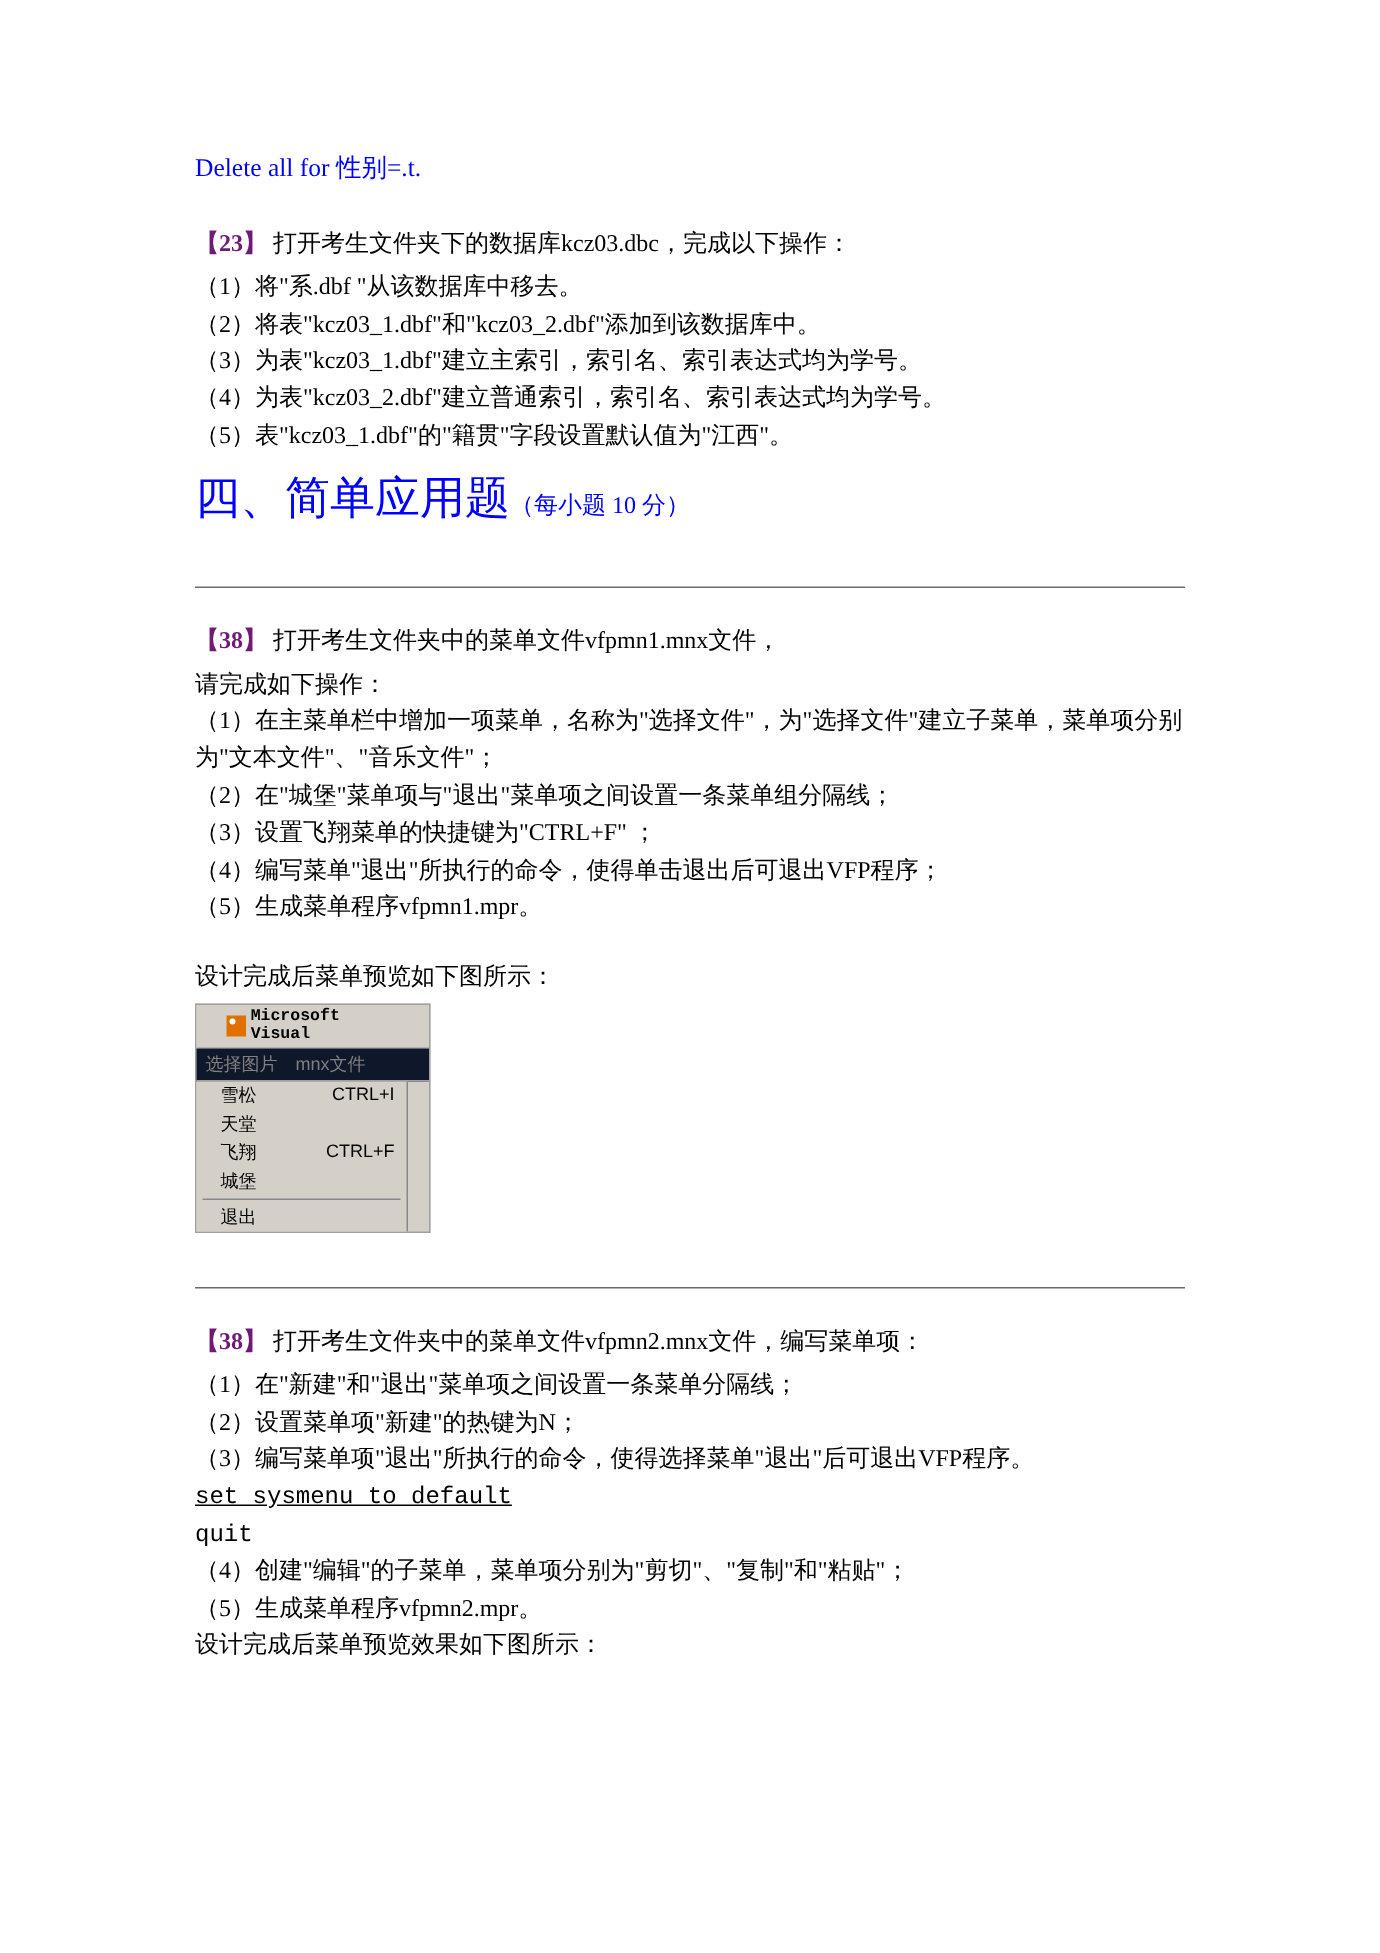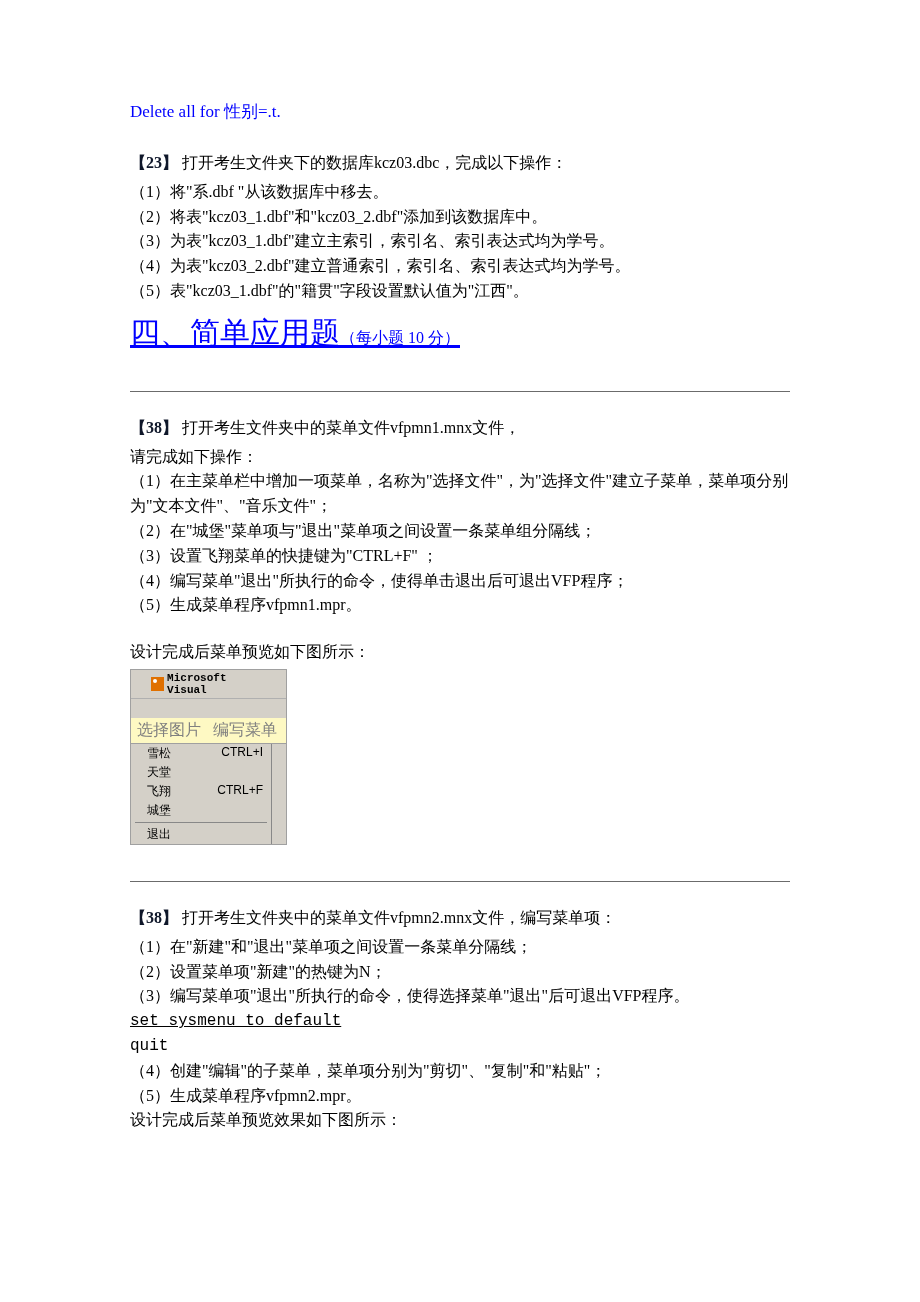--- a/index.html
+++ b/index.html
@@ -20,38 +20,37 @@
     font-family: "SimSun", "Times New Roman", serif;
     color: #0000ff;
     font-size: 17px;
     margin-bottom: 28px;
   }
   .q-block {
     line-height: 1.55;
     margin-bottom: 4px;
   }
   .q-num {
-    color: #0f172a;
+    color: #701a75;
     font-weight: bold;
     font-family: "SimSun", serif;
   }
   .q-text {
     color: #000000;
   }
   .step {
     color: #000000;
     line-height: 1.55;
   }
   .section-title {
     color: #0000ff;
     font-size: 30px;
     margin-top: 6px;
     margin-bottom: 10px;
     line-height: 1.5;
-    text-decoration: underline;
   }
   .section-sub {
     color: #0000ff;
     font-size: 16px;
   }
   .hr-line {
     border: none;
     border-top: 1.5px solid #6b6b6b;
     margin: 36px 0 24px 0;
   }
@@ -97,25 +96,24 @@
     border-radius: 50%;
   }
   .titlebar-text {
     font-family: "Courier New", monospace;
     font-weight: bold;
     font-size: 11px;
     letter-spacing: 0;
   }
   .menubar {
     display: flex;
-    background: #fef9c3;
+    background: #0f172a;
     border-bottom: 1px solid #a0a0a0;
-    font-size: 16px;
+    font-size: 12px;
     font-family: "SimSun", sans-serif;
-    margin-top: 19px;
   }
   .menubar-item {
     padding: 2px 6px;
     color: #808080;
   }
   .dropdown {
     background: #d4d0c8;
     border-right: 1px solid #888888;
     width: 140px;
   }
@@ -170,21 +168,21 @@
 
   <div class="body-text" style="margin-top:22px;margin-bottom:4px;">设计完成后菜单预览如下图所示：</div>
 
   <div class="img-preview">
     <div class="titlebar">
       <span class="fox-icon"></span>
       <span class="titlebar-text">Microsoft Visual</span>
     </div>
     <div class="menubar">
       <div class="menubar-item">选择图片</div>
-      <div class="menubar-item">编写菜单</div>
+      <div class="menubar-item">mnx文件</div>
     </div>
     <div class="dropdown">
       <div class="dropdown-item">
         <span>雪松</span>
         <span class="shortcut">CTRL+I</span>
       </div>
       <div class="dropdown-item">
         <span>天堂</span>
         <span class="shortcut"></span>
       </div>

